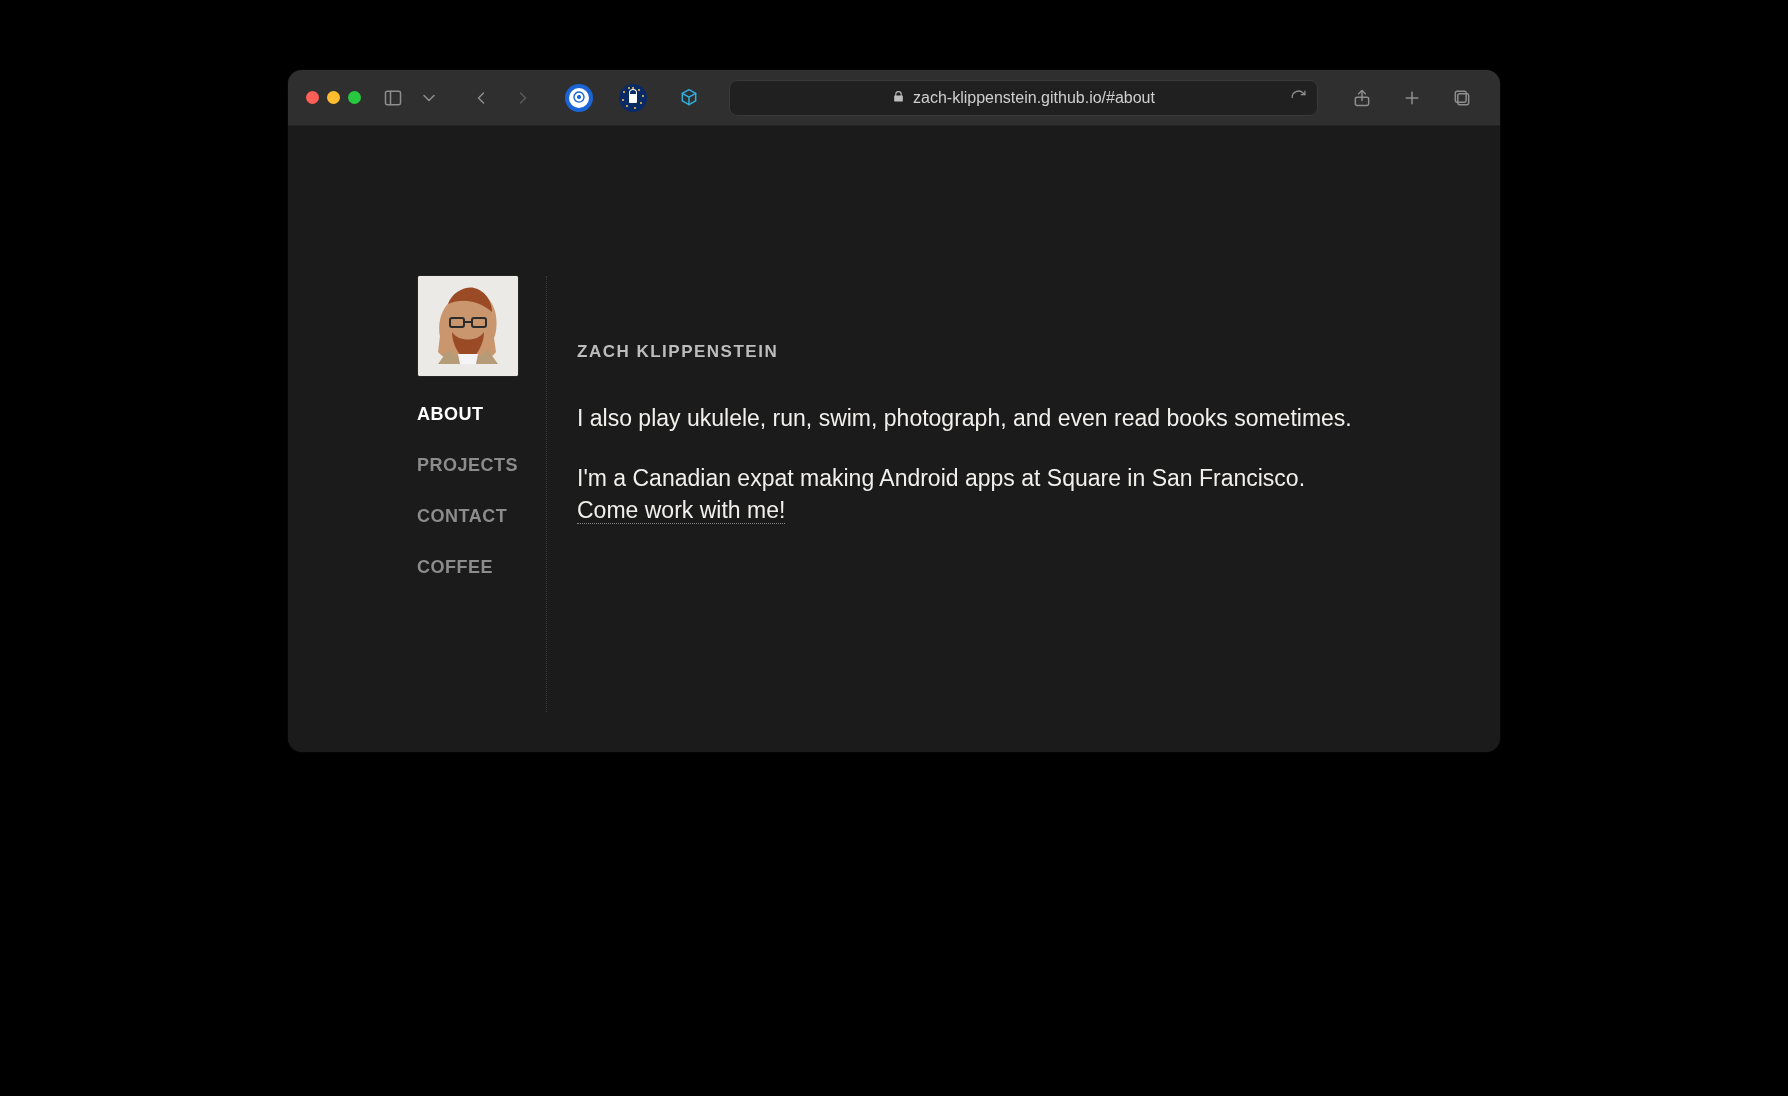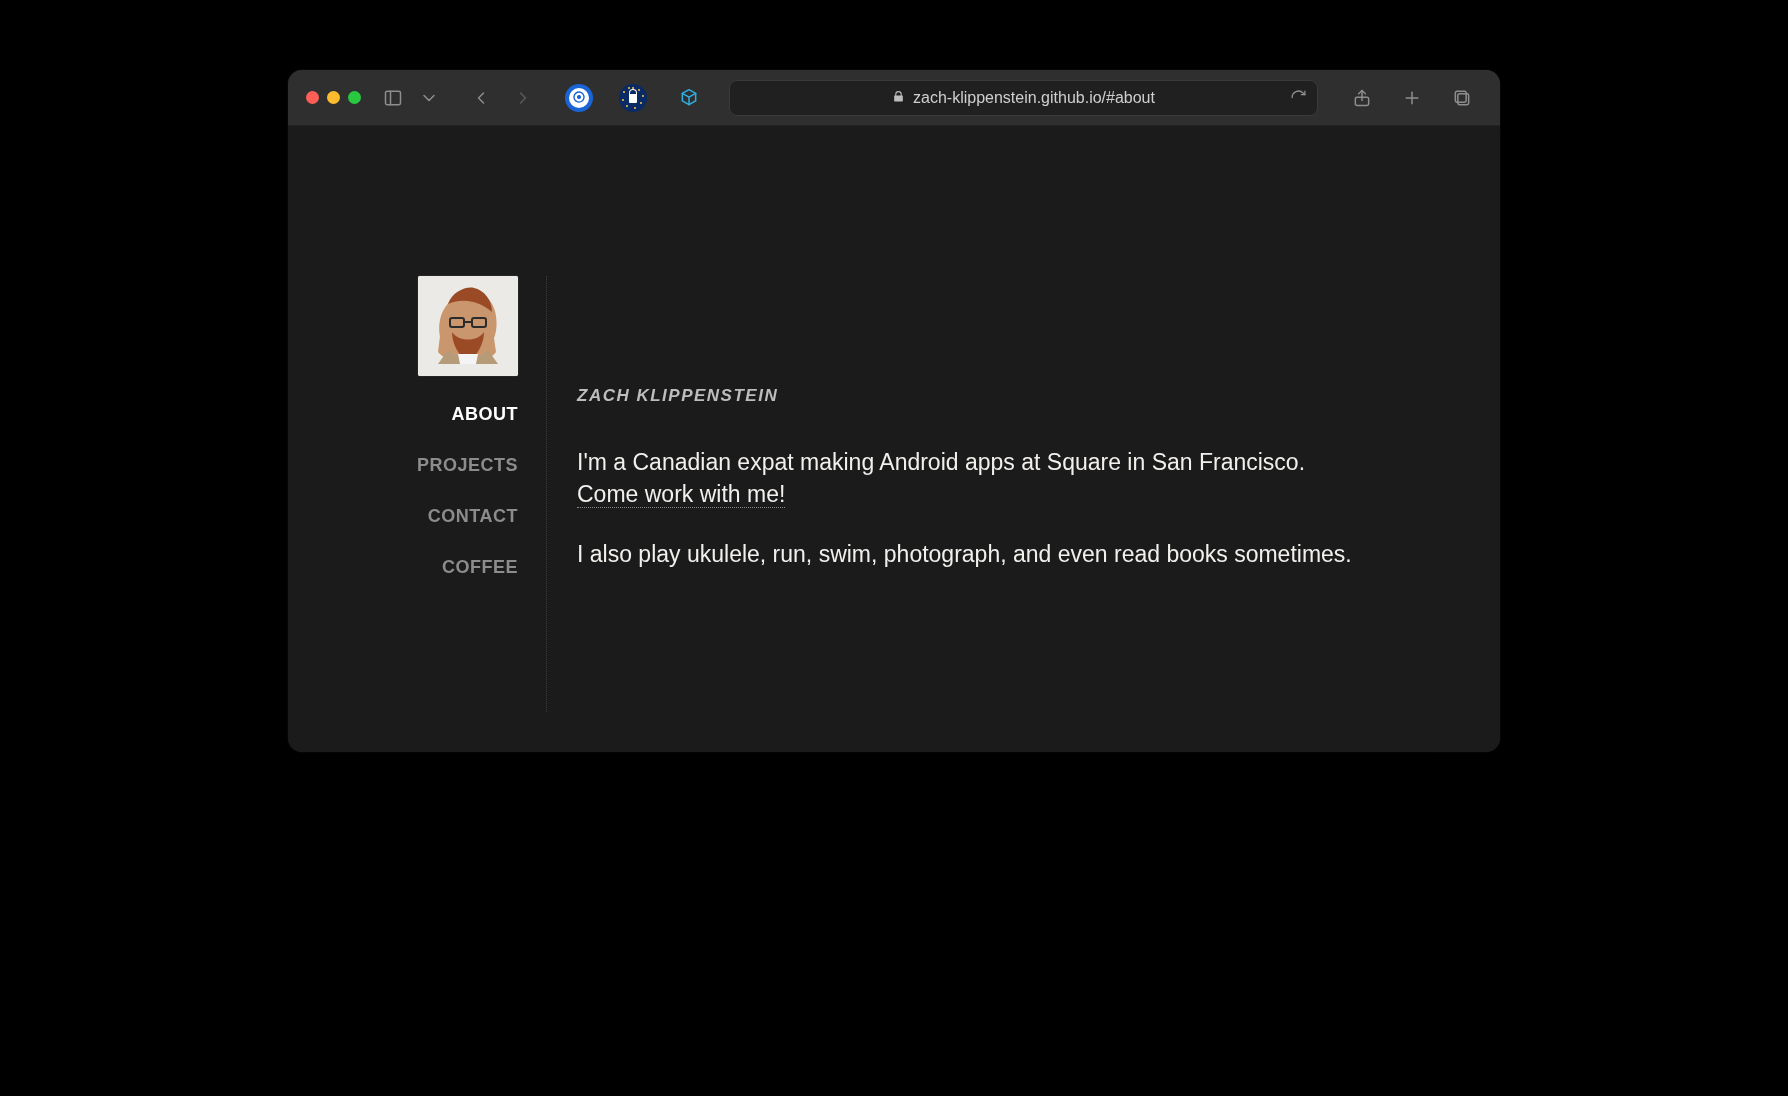--- a/index.html
+++ b/index.html
@@ -105,21 +105,21 @@
     width:100px;height:100px;
     border-radius:2px;
     background:#e4e0dc;
     display:flex;align-items:center;justify-content:center;
     overflow:hidden;
     margin-bottom:28px;
     box-shadow:0 0 0 1px rgba(255,255,255,.05);
   }
   .avatar svg{width:100%;height:100%;}
 
-  .nav{display:flex;flex-direction:column;gap:30px;align-items:flex-end;}
+  .nav{display:flex;flex-direction:column;gap:30px;align-items:flex-start;}
   .nav a{
     font-size:18px;
     font-weight:700;
     letter-spacing:0.5px;
     color:var(--text-dim);
     text-decoration:none;
     cursor:pointer;
     text-align:right;
   }
   .nav a.active{color:#fff;}
@@ -127,22 +127,21 @@
   .content{
     padding-left:30px;
     flex:1;
     color:var(--text-light);
   }
   .content h2{
     font-size:17px;
     letter-spacing:1.5px;
     color:var(--text-heading);
     font-weight:700;
-    margin:110px 0 40px 0;
-    font-style:italic;
+    margin:66px 0 40px 0;
   }
   .content p{
     font-size:23px;
     line-height:1.4;
     font-weight:300;
     margin:0 0 28px 0;
     max-width:780px;
     color:var(--text-light);
   }
   .content a.inline{
@@ -278,21 +277,21 @@
         <nav class="nav">
           <a class="active">ABOUT</a>
           <a>PROJECTS</a>
           <a>CONTACT</a>
           <a>COFFEE</a>
         </nav>
       </aside>
 
       <main class="content">
         <h2>ZACH KLIPPENSTEIN</h2>
+        <p>I also play ukulele, run, swim, photograph, and even read books sometimes.</p>
         <p>
           <span>I'm a Canadian expat making Android apps at Square in San Francisco. </span><a class="inline">Come work with me!</a>
         </p>
-        <p>I also play ukulele, run, swim, photograph, and even read books sometimes.</p>
       </main>
 
     </div>
   </div>
 </div>
 
 </body></html>

